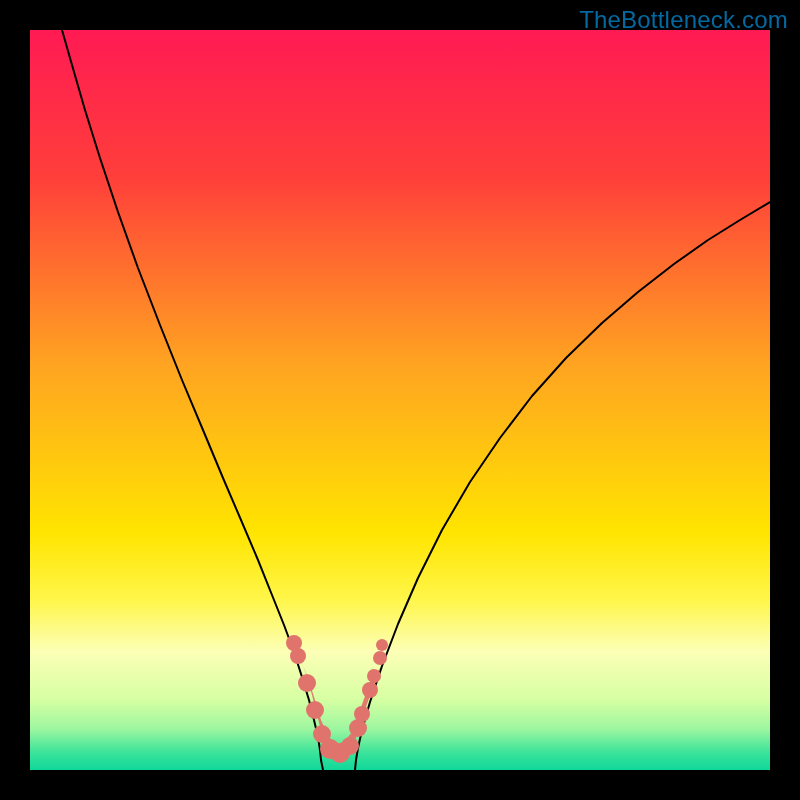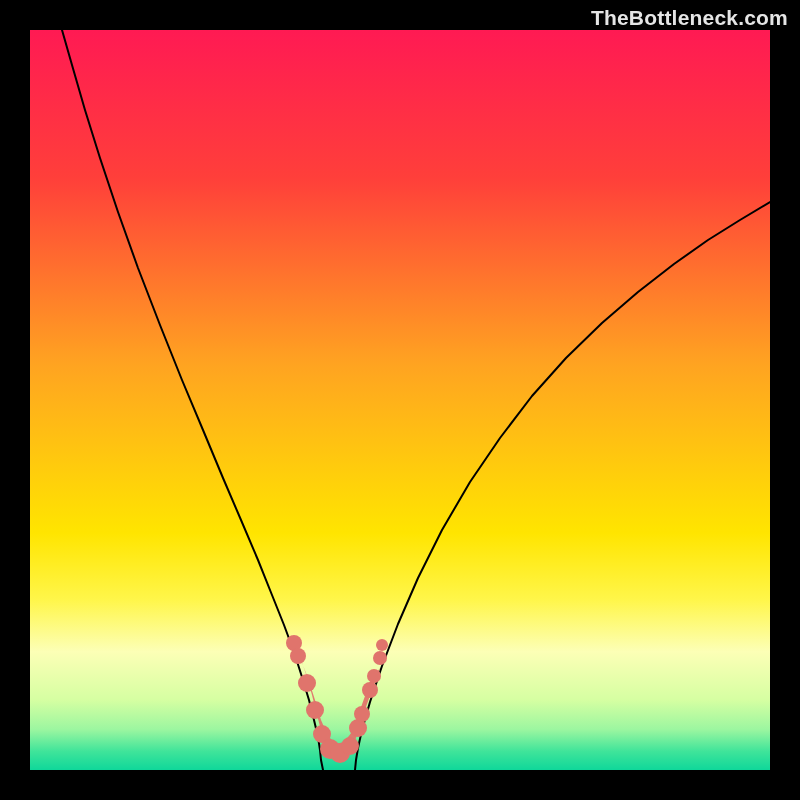--- a/index.html
+++ b/index.html
@@ -31,23 +31,23 @@
     left: 0;
     top: 0;
     width: 100%;
     height: 100%;
   }
   .watermark {
     position: absolute;
     top: 6px;
     right: 12px;
     font-family: Arial, Helvetica, sans-serif;
-    font-size: 21px;
-    font-weight: 700;
-    color: #e5e5e5;
+    font-size: 24px;
+    font-weight: 400;
+    color: #0369a1;
     letter-spacing: 0.2px;
   }
   svg.curves {
     position: absolute;
     left: 0;
     top: 0;
     width: 100%;
     height: 100%;
   }
 </style>

